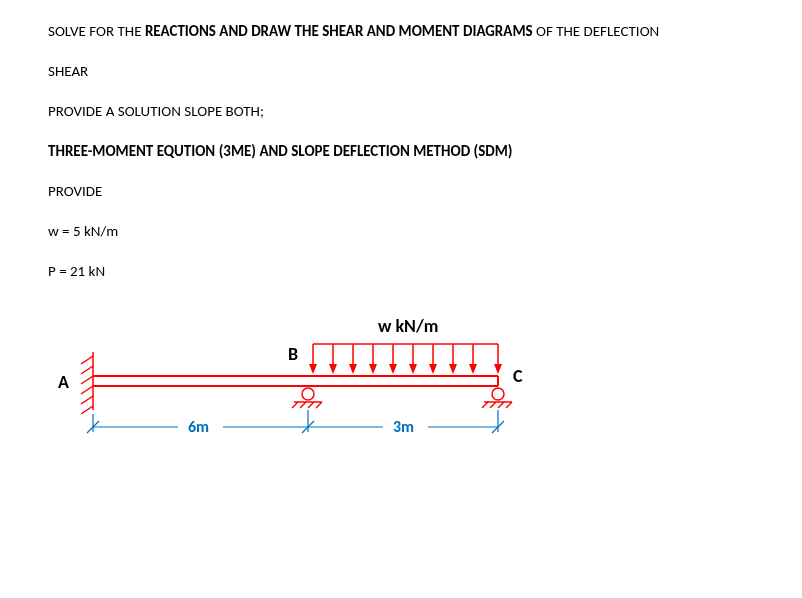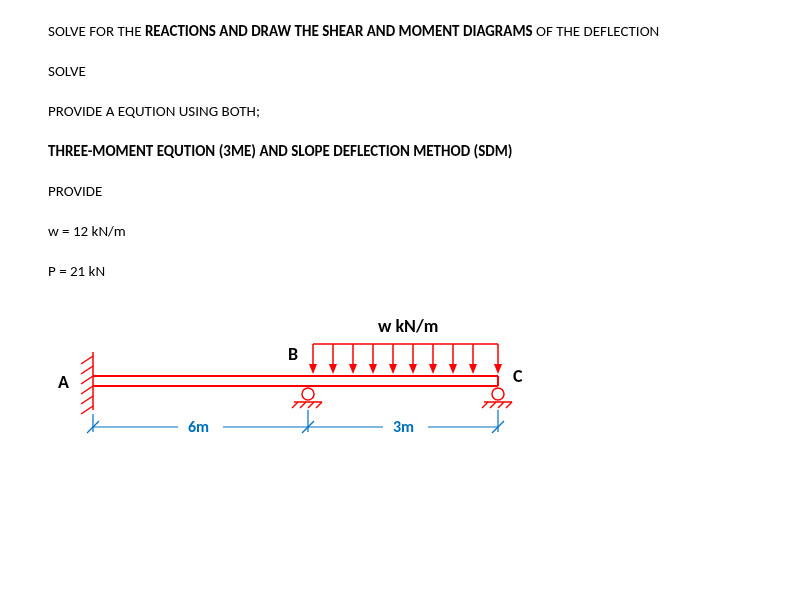--- a/index.html
+++ b/index.html
@@ -30,37 +30,37 @@
 </head>
 <body>
 
 <div class="page">
 
   <div class="line">
     <span>SOLVE FOR THE </span><span class="bold">REACTIONS AND DRAW THE SHEAR AND MOMENT DIAGRAMS</span><span> OF THE DEFLECTION</span>
   </div>
 
   <div class="line">
-    <span>SOLVE</span>
+    <span>SHEAR</span>
   </div>
 
   <div class="line">
-    <span>PROVIDE A EQUTION USING BOTH;</span>
+    <span>PROVIDE A SOLUTION SLOPE BOTH;</span>
   </div>
 
   <div class="line bold">
     <span>THREE-MOMENT EQUTION (3ME) AND SLOPE DEFLECTION METHOD (SDM)</span>
   </div>
 
   <div class="line">
     <span>PROVIDE</span>
   </div>
 
   <div class="line">
-    <span>w = 12 kN/m</span>
+    <span>w = 5 kN/m</span>
   </div>
 
   <div class="line">
     <span>P = 21 kN</span>
   </div>
 
 
   <div class="diagram">
     <svg width="520" height="160" viewBox="0 0 520 160">
 

